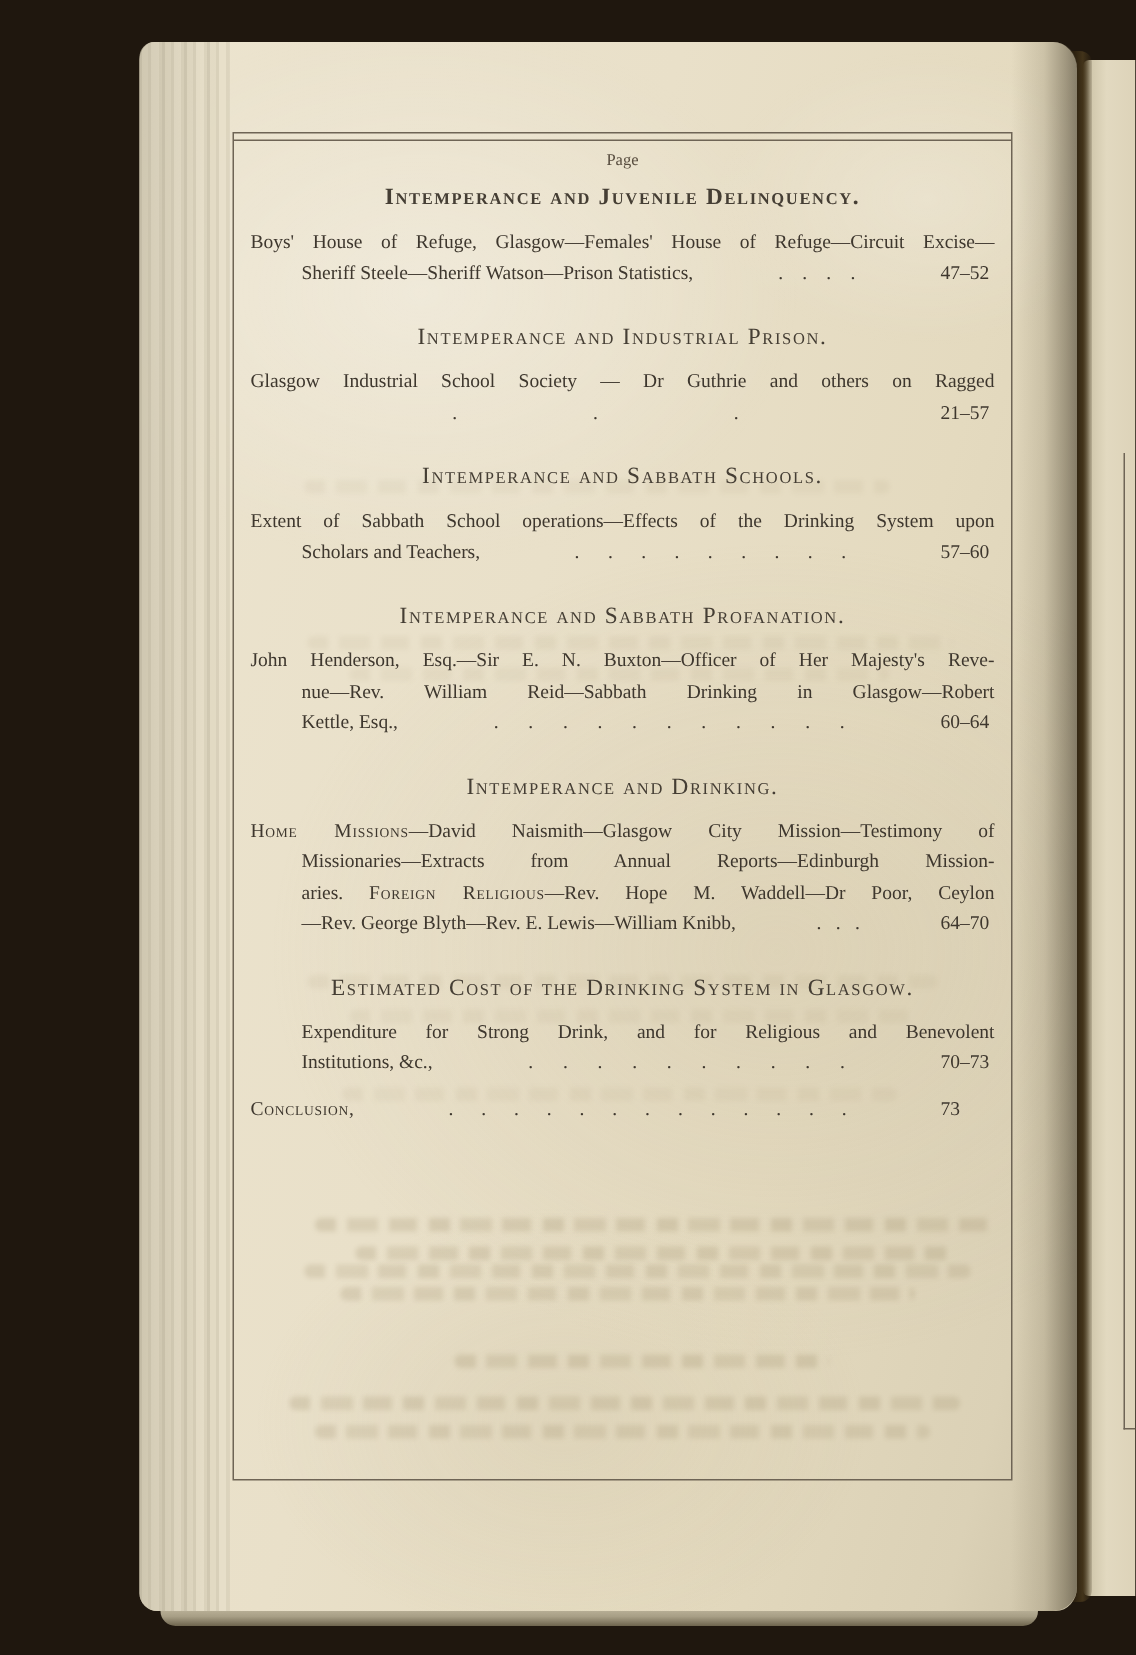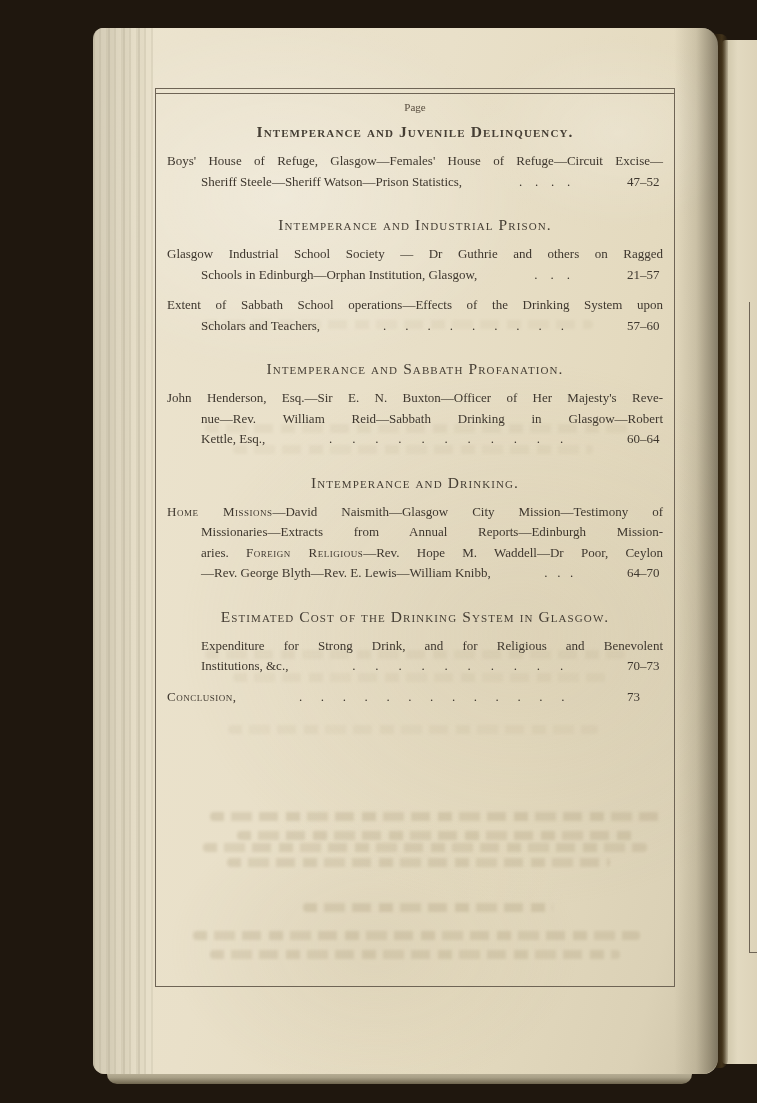--- a/index.html
+++ b/index.html
@@ -134,31 +134,31 @@
                 </span>
                 <span class="pg">47–52</span>
               </div>
             </div>
           </div>
           <div class="section">
             <div class="heading">Intemperance and Industrial Prison.</div>
             <div class="entry">
               <div class="line fill">Glasgow Industrial School Society — Dr Guthrie and others on Ragged</div>
               <div class="line indent dotline">
-                <span class="txt">Schools in Edinburgh—Orphan Institution, Glasgow,</span>
                 <span class="dots">
                   <i>.</i>
                   <i>.</i>
                   <i>.</i>
                 </span>
                 <span class="pg">21–57</span>
               </div>
             </div>
           </div>
           <div class="section">
+            <div class="heading">Intemperance and Sabbath Schools.</div>
             <div class="entry">
               <div class="line fill">Extent of Sabbath School operations—Effects of the Drinking System upon</div>
               <div class="line indent dotline">
                 <span class="txt">Scholars and Teachers,</span>
                 <span class="dots">
                   <i>.</i>
                   <i>.</i>
                   <i>.</i>
                   <i>.</i>
                   <i>.</i>

